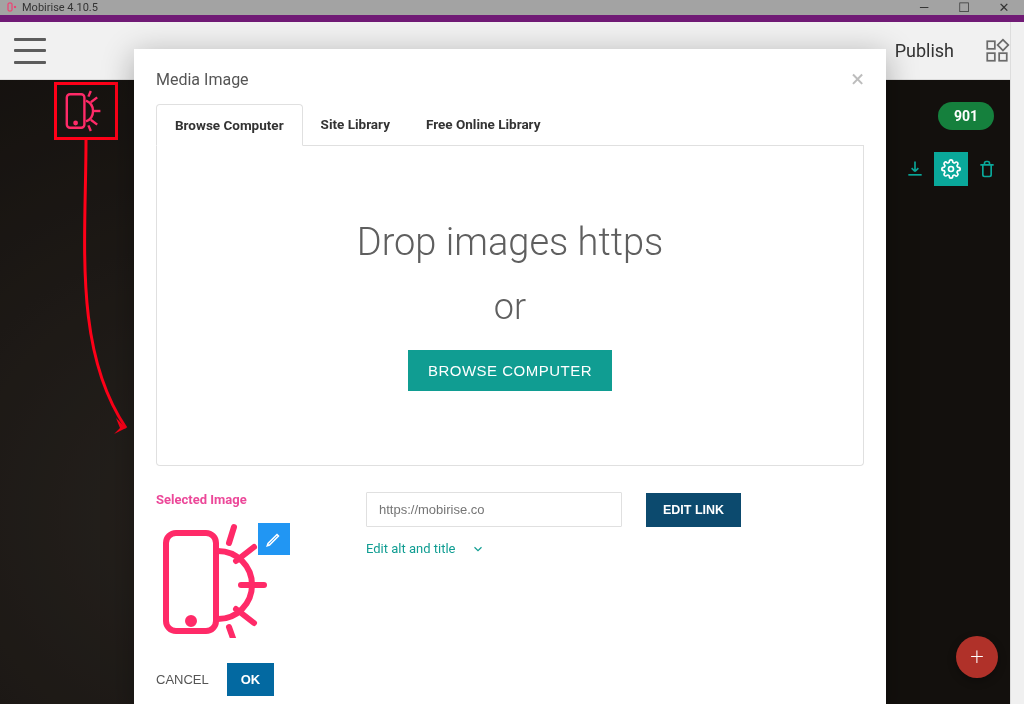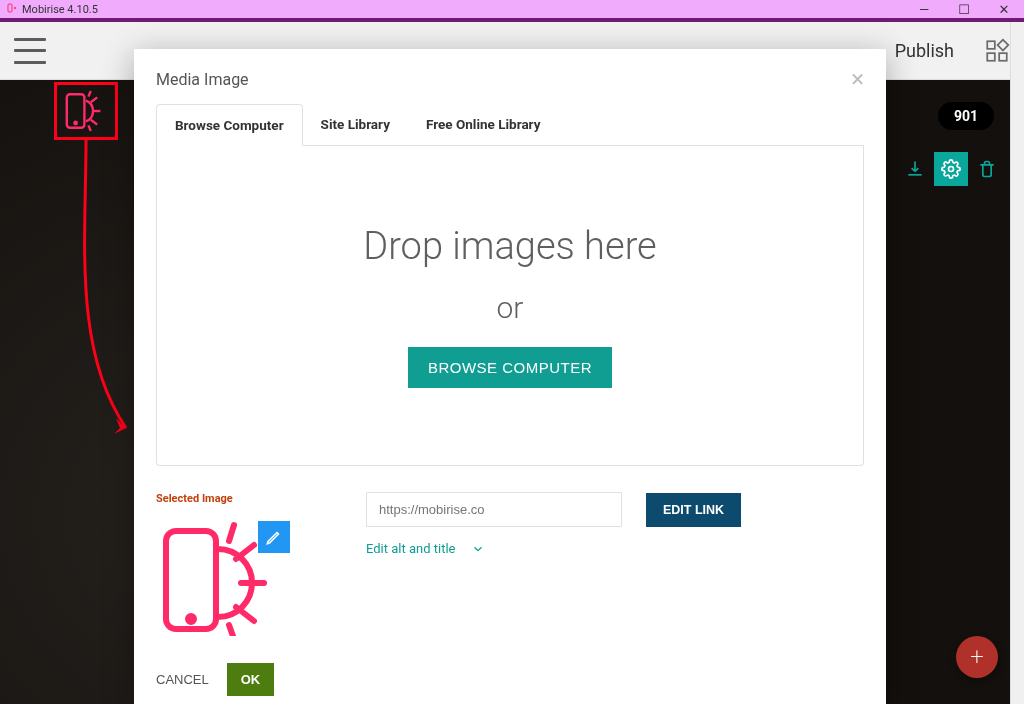--- a/index.html
+++ b/index.html
@@ -6,22 +6,22 @@
   body {
     font-family: -apple-system, BlinkMacSystemFont, "Segoe UI", Roboto, sans-serif;
     background: #f5f5f5;
     width: 1024px;
     height: 704px;
     overflow: hidden;
     position: relative;
   }
   .titlebar {
     height: 22px;
-    background: #f0abfc;
-    border-bottom: 4px solid #701a75;
+    background: #a3a3a3;
+    border-bottom: 7px solid #701a75;
     display: flex;
     align-items: center;
     font-size: 11px;
     color: #333;
     padding-left: 4px;
   }
   .titlebar .app-icon {
     width: 14px; height: 14px;
     display: inline-flex;
     align-items: center;
@@ -82,21 +82,21 @@
     top: 22px;
     width: 14px;
     bottom: 0;
     background: #f0f0f0;
     border-left: 1px solid #ddd;
   }
   .badge-901 {
     position: absolute;
     top: 102px;
     right: 30px;
-    background: #000000;
+    background: #15803d;
     color: #fff;
     font-weight: 700;
     padding: 6px 16px;
     font-size: 14px;
     border-radius: 16px;
   }
   .toolstrip {
     position: absolute;
     top: 152px;
     right: 20px;
@@ -200,21 +200,21 @@
     justify-content: center;
     gap: 22px;
     text-align: center;
   }
   .drop-text {
     font-size: 38px;
     color: #5f5f5f;
     font-weight: 300;
   }
   .or-text {
-    font-size: 30px;
+    font-size: 36px;
     color: #5f5f5f;
     font-weight: 300;
   }
   .browse-btn {
     background: #109d92;
     color: #fff;
     font-size: 15px;
     font-weight: 500;
     border: none;
     padding: 12px 20px;
@@ -222,23 +222,23 @@
     cursor: pointer;
   }
   .lower {
     display: flex;
     gap: 30px;
     margin-top: 26px;
   }
   .col-sel { width: 180px; }
   .col-link { flex: 1; }
   .label {
-    font-size: 11px;
+    font-size: 13px;
     font-weight: 700;
-    color: #c2410c;
+    color: #ec4899;
     margin-bottom: 16px;
   }
   .sel-img-wrap {
     position: relative;
     width: 130px;
     height: 115px;
   }
   .edit-badge {
     position: absolute;
     top: 0; right: -4px;
@@ -289,21 +289,21 @@
   }
   .cancel-btn {
     background: none;
     border: none;
     color: #555;
     font-size: 13px;
     font-weight: 500;
     cursor: pointer;
   }
   .ok-btn {
-    background: #4d7c0f;
+    background: #0369a1;
     color: #fff;
     font-size: 13px;
     font-weight: 600;
     border: none;
     padding: 9px 14px;
     cursor: pointer;
   }
   .fab {
     position: absolute;
     right: 26px;
@@ -411,21 +411,21 @@
   <div class="modal-header">
     <span class="modal-title">Media Image</span>
     <span class="close-x">×</span>
   </div>
   <div class="tabs">
     <div class="tab active">Browse Computer</div>
     <div class="tab">Site Library</div>
     <div class="tab">Free Online Library</div>
   </div>
   <div class="dropzone">
-    <div class="drop-text">Drop images here</div>
+    <div class="drop-text">Drop images https</div>
     <div class="or-text">or</div>
     <button class="browse-btn">BROWSE COMPUTER</button>
   </div>
 
   <div class="lower">
     <div class="col-sel">
       <div class="label">Selected Image</div>
       <div class="sel-img-wrap">
         <svg width="130" height="115" viewBox="0 0 130 115" fill="none" stroke="#ff2a68" stroke-width="6" stroke-linecap="round">
           <rect x="10" y="10" width="50" height="98" rx="10"></rect>

